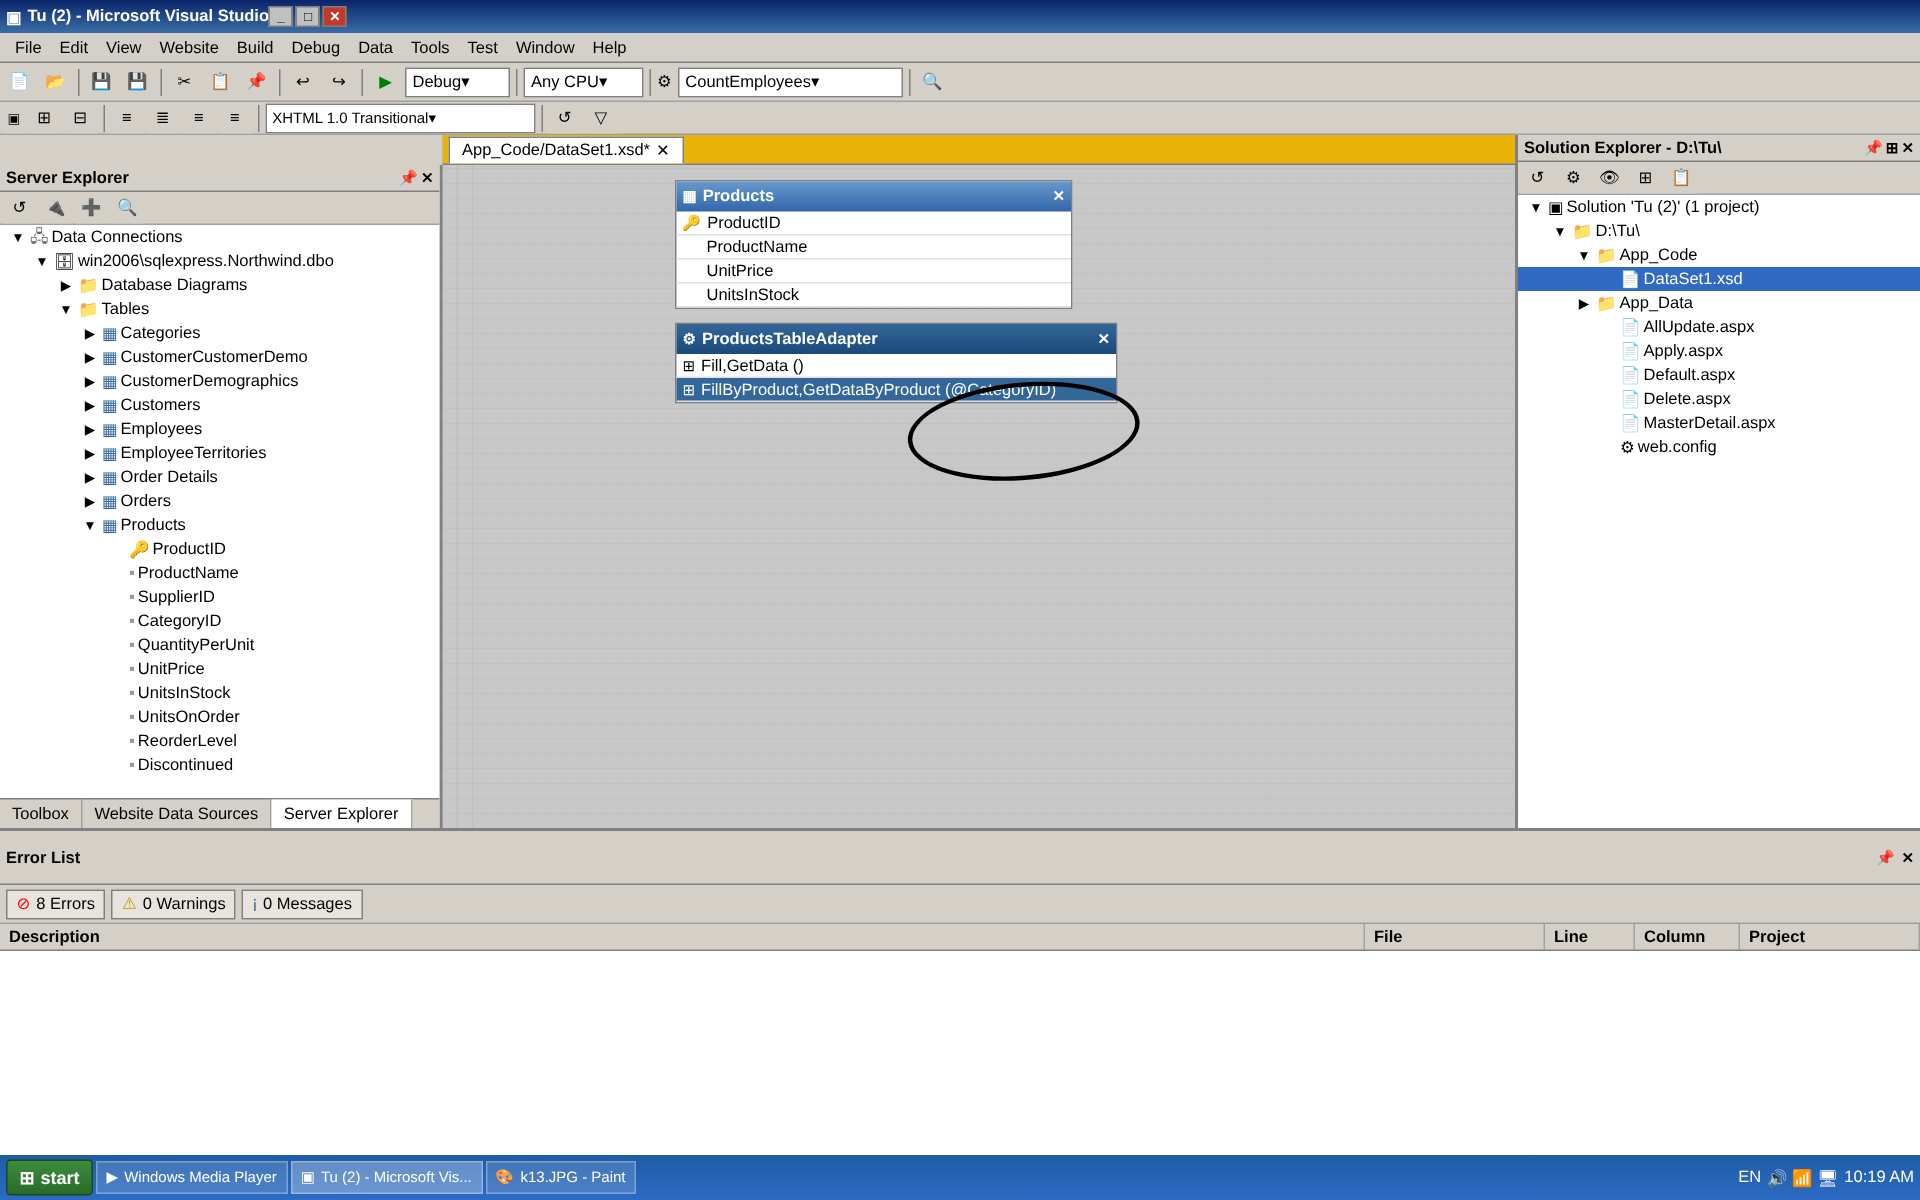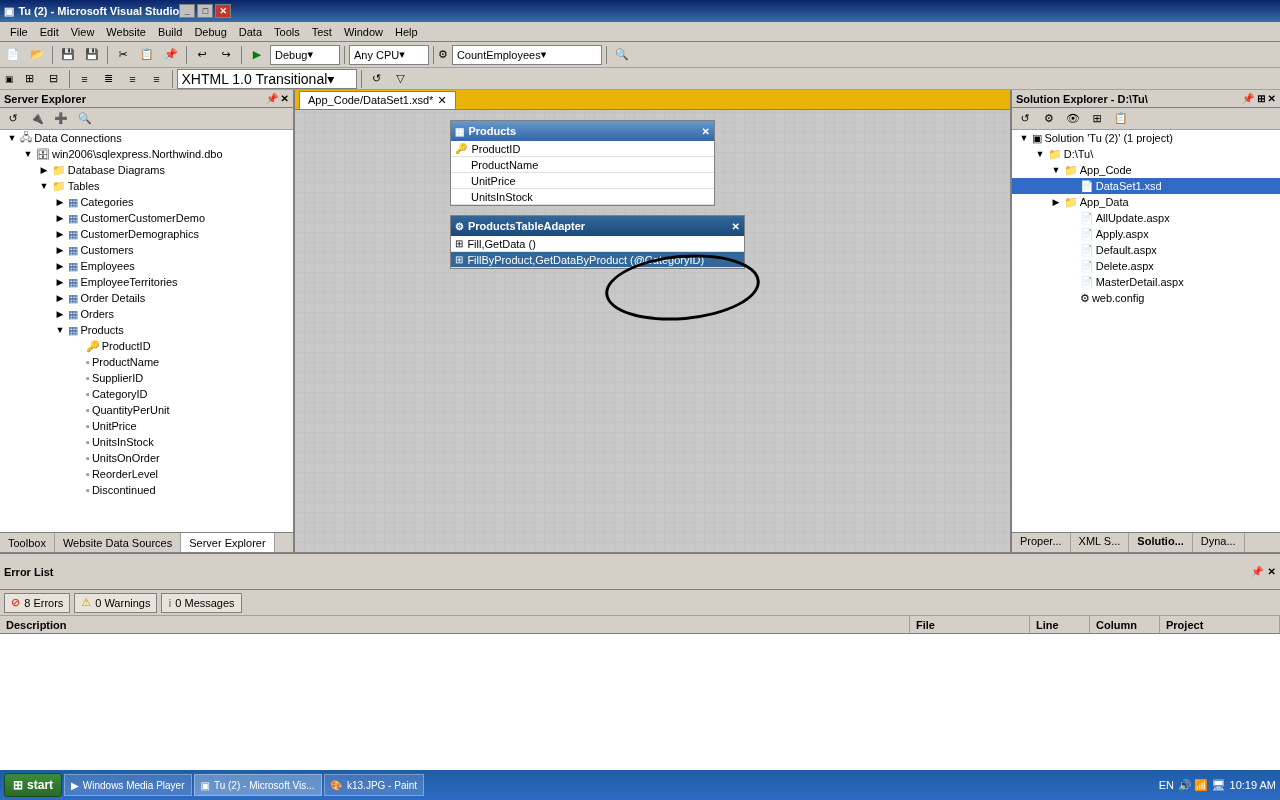--- a/index.html
+++ b/index.html
@@ -79,20 +79,21 @@
 
     
     #server-explorer {
       width: 295px;
       min-width: 295px;
       background: white;
       border-right: 2px solid #808080;
       display: flex;
       flex-direction: column;
       overflow: hidden;
+      margin-top: 20px;
     }
 
     .panel-header {
       height: 18px;
       background: #d4d0c8;
       border-bottom: 1px solid #808080;
       display: flex;
       align-items: center;
       padding: 0 4px;
       font-size: 11px;
@@ -493,21 +494,21 @@
 <div class="toolbar" style="height:22px;">
   <div class="toolbar-btn" style="font-size:9px;width:auto;padding:0 2px;">▣</div>
   <div class="toolbar-btn">⊞</div>
   <div class="toolbar-btn">⊟</div>
   <div class="toolbar-separator"></div>
   <div class="toolbar-btn">≡</div>
   <div class="toolbar-btn">≣</div>
   <div class="toolbar-btn">≡</div>
   <div class="toolbar-btn">≡</div>
   <div class="toolbar-separator"></div>
-  <div class="toolbar-dropdown" style="min-width:180px;font-size:14px;">XHTML 1.0 Transitional▾</div>
+  <div class="toolbar-dropdown" style="min-width:180px;font-size:10px;">XHTML 1.0 Transitional▾</div>
   <div class="toolbar-separator"></div>
   <div class="toolbar-btn">↺</div>
   <div class="toolbar-btn">▽</div>
 </div>
 
 <div id="app-body">
   <div id="content-area">
 
     <div id="server-explorer">
       <div class="panel-header">
@@ -825,34 +826,20 @@
           <span>MasterDetail.aspx</span>
         </div>
         <div class="tree-item">
           <span class="tree-indent" style="width:52px;"></span>
           <span class="tree-expand" style="width:16px;"></span>
           <span class="tree-icon">⚙</span>
           <span>web.config</span>
         </div>
       </div>
 
-      <div id="se-bottom-tabs">
-        <div class="se-bottom-tab">
-          <span>Proper...</span>
-        </div>
-        <div class="se-bottom-tab">
-          <span>XML S...</span>
-        </div>
-        <div class="se-bottom-tab active">
-          <span>Solutio...</span>
-        </div>
-        <div class="se-bottom-tab">
-          <span>Dyna...</span>
-        </div>
-      </div>
     </div>
 
   </div>
 
   <div id="bottom-area">
     <div id="error-list-panel">
       <div id="error-list-header">
         <span>Error List</span>
         <span style="margin-left:auto;display:flex;gap:2px;">
           <span class="panel-header-btn">📌</span>

